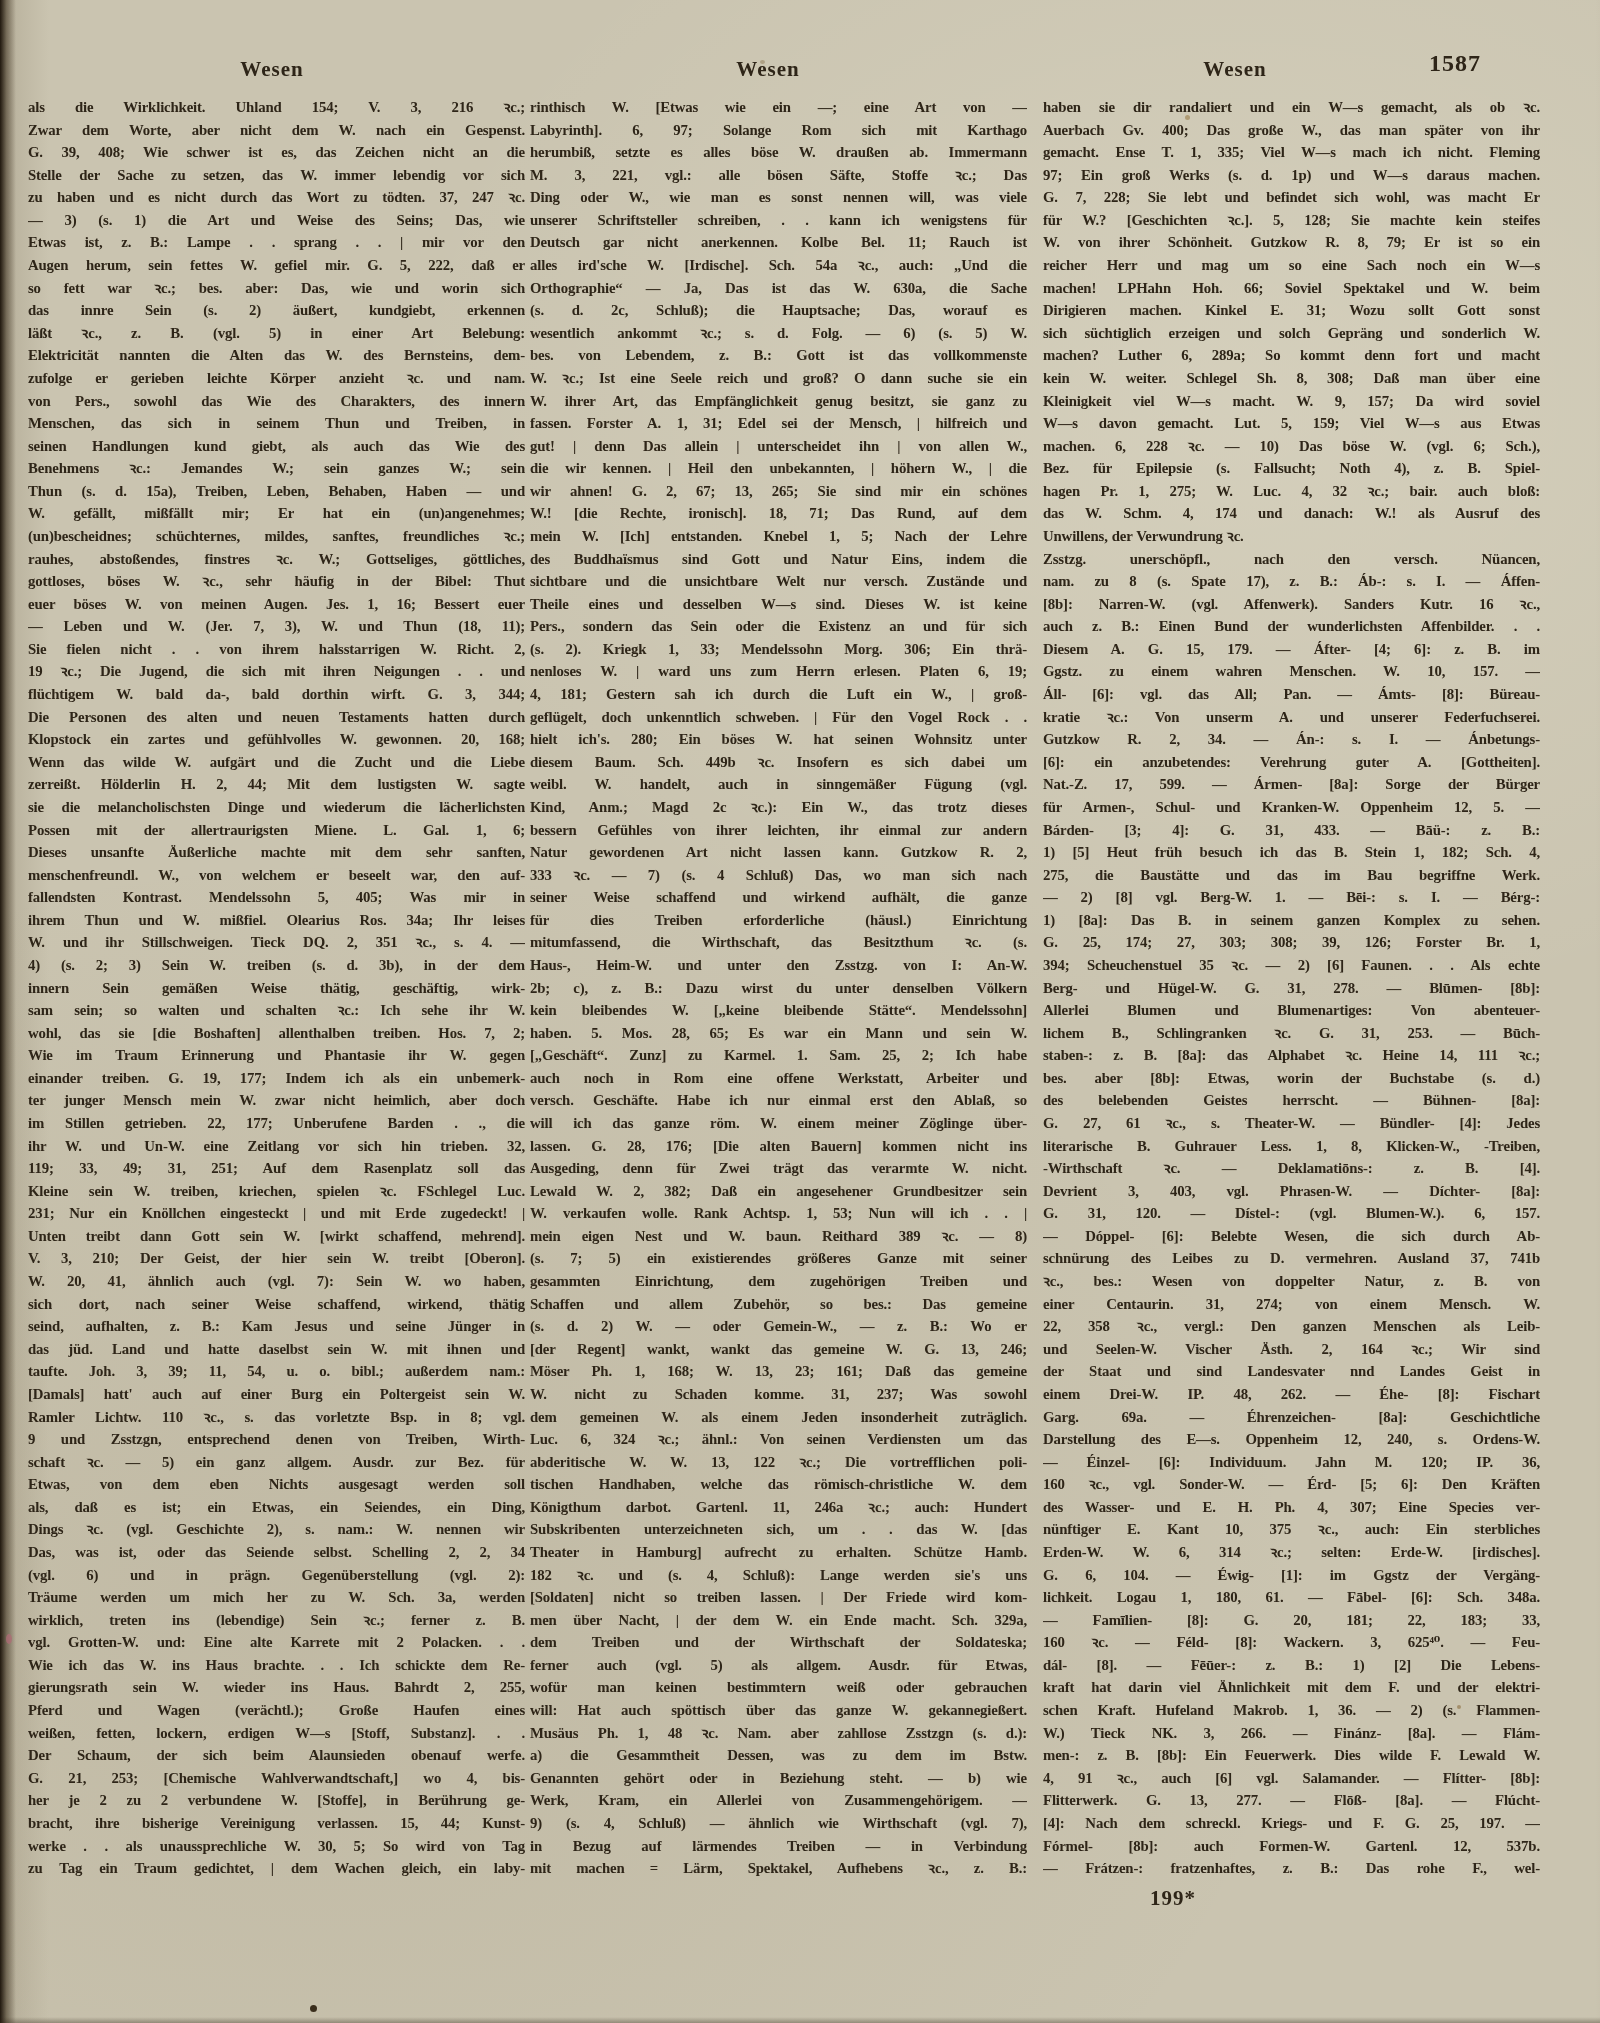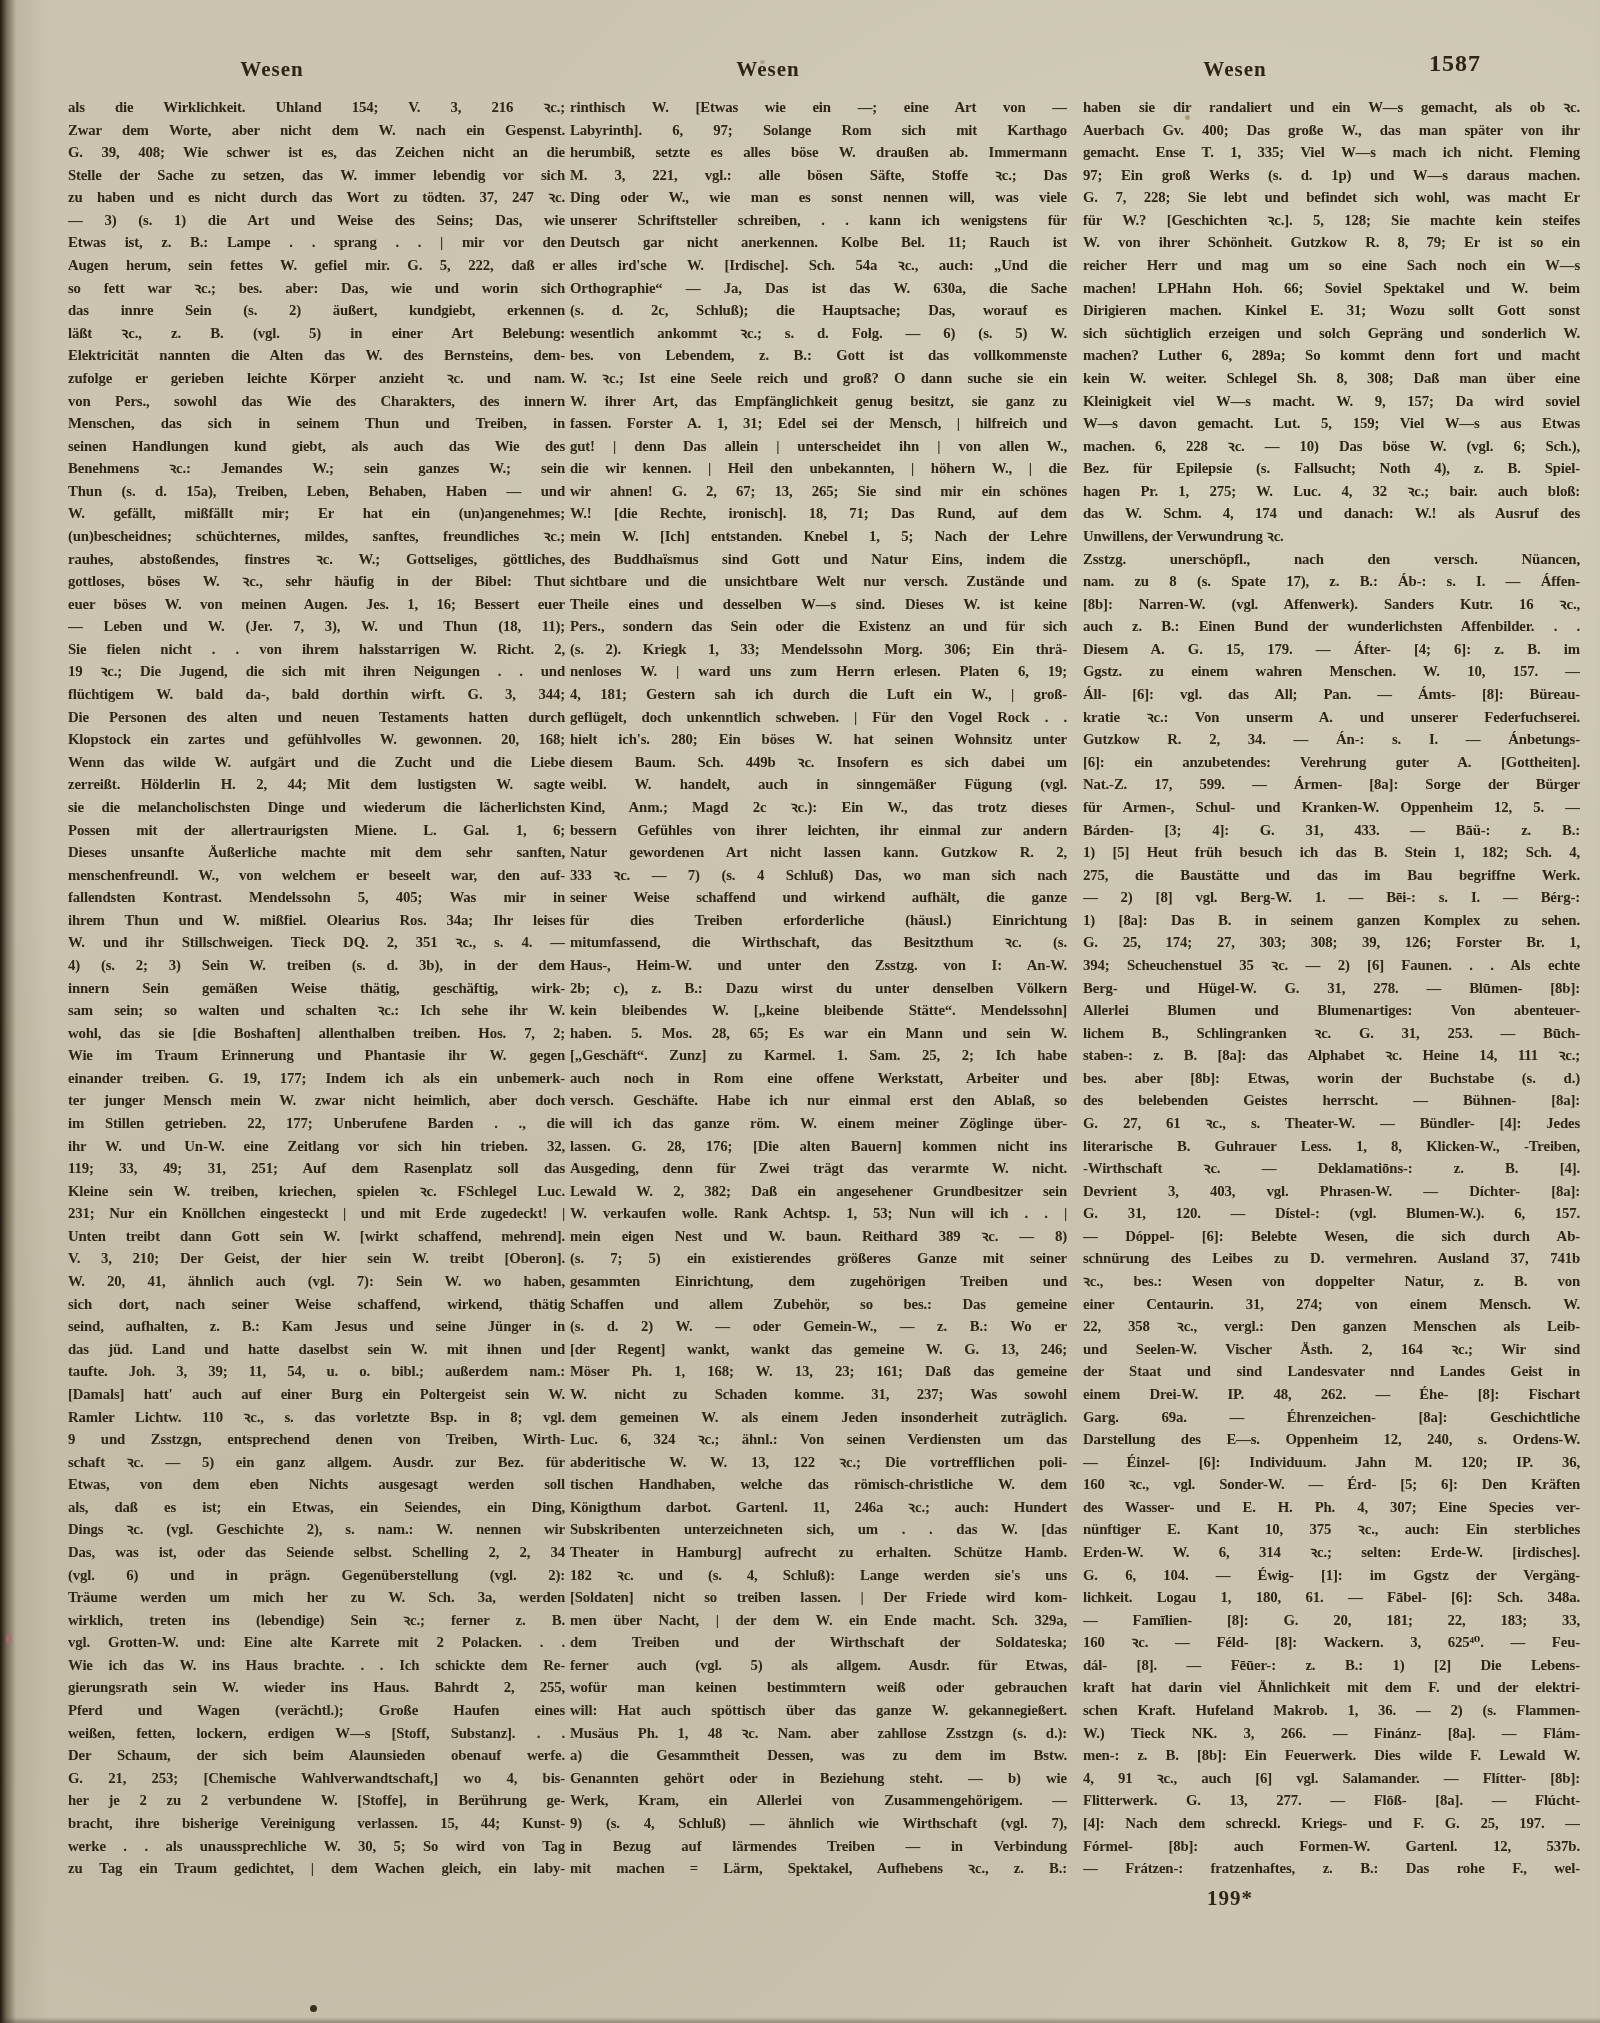--- a/index.html
+++ b/index.html
@@ -23,30 +23,30 @@
   .running-title{
     position:absolute; top:57px; width:360px; text-align:center;
     font-size:21px; font-weight:bold; letter-spacing:1px;
   }
   #page-number{
     position:absolute; top:50px; left:1385px; width:140px; text-align:center;
     font-size:24px; font-weight:bold; letter-spacing:1px;
   }
   .col{
     position:absolute; top:96px; width:497px; overflow:hidden;
-    font-size:14.8px; font-weight:bold; letter-spacing:-0.15px;margin-left:40px;
+    font-size:14.8px; font-weight:bold; letter-spacing:-0.15px;
   }
   #col1{left:28px;} #col2{left:530px;} #col3{left:1043px;}
   .ln{
     height:22.59px; line-height:22.59px; overflow:hidden;
     text-align:justify; text-align-last:justify; word-spacing:0.5px;
   }
   .ln.short{text-align-last:left;}
   #sheet-signature{
-    position:absolute; top:1886px; left:1150px; width:160px; text-align:center;
+    position:absolute; top:1886px; left:1150px; width:160px; 
     font-size:21px; font-weight:bold; letter-spacing:1px;
   }
   .speck{position:absolute; border-radius:50%;}
   #speck1{left:6px;top:1634px;width:6px;height:10px;background:#b06a76;opacity:.7;}
   #speck2{left:310px;top:2005px;width:7px;height:7px;background:#3a2e1c;}
   #speck3{left:1185px;top:115px;width:5px;height:5px;background:#9a7c48;opacity:.6;}
   #speck4{left:1457px;top:1705px;width:4px;height:4px;background:#8a6c40;opacity:.6;}
   #speck5{left:760px;top:60px;width:5px;height:4px;background:#8d7a55;opacity:.5;}
 </style>
 </head>

